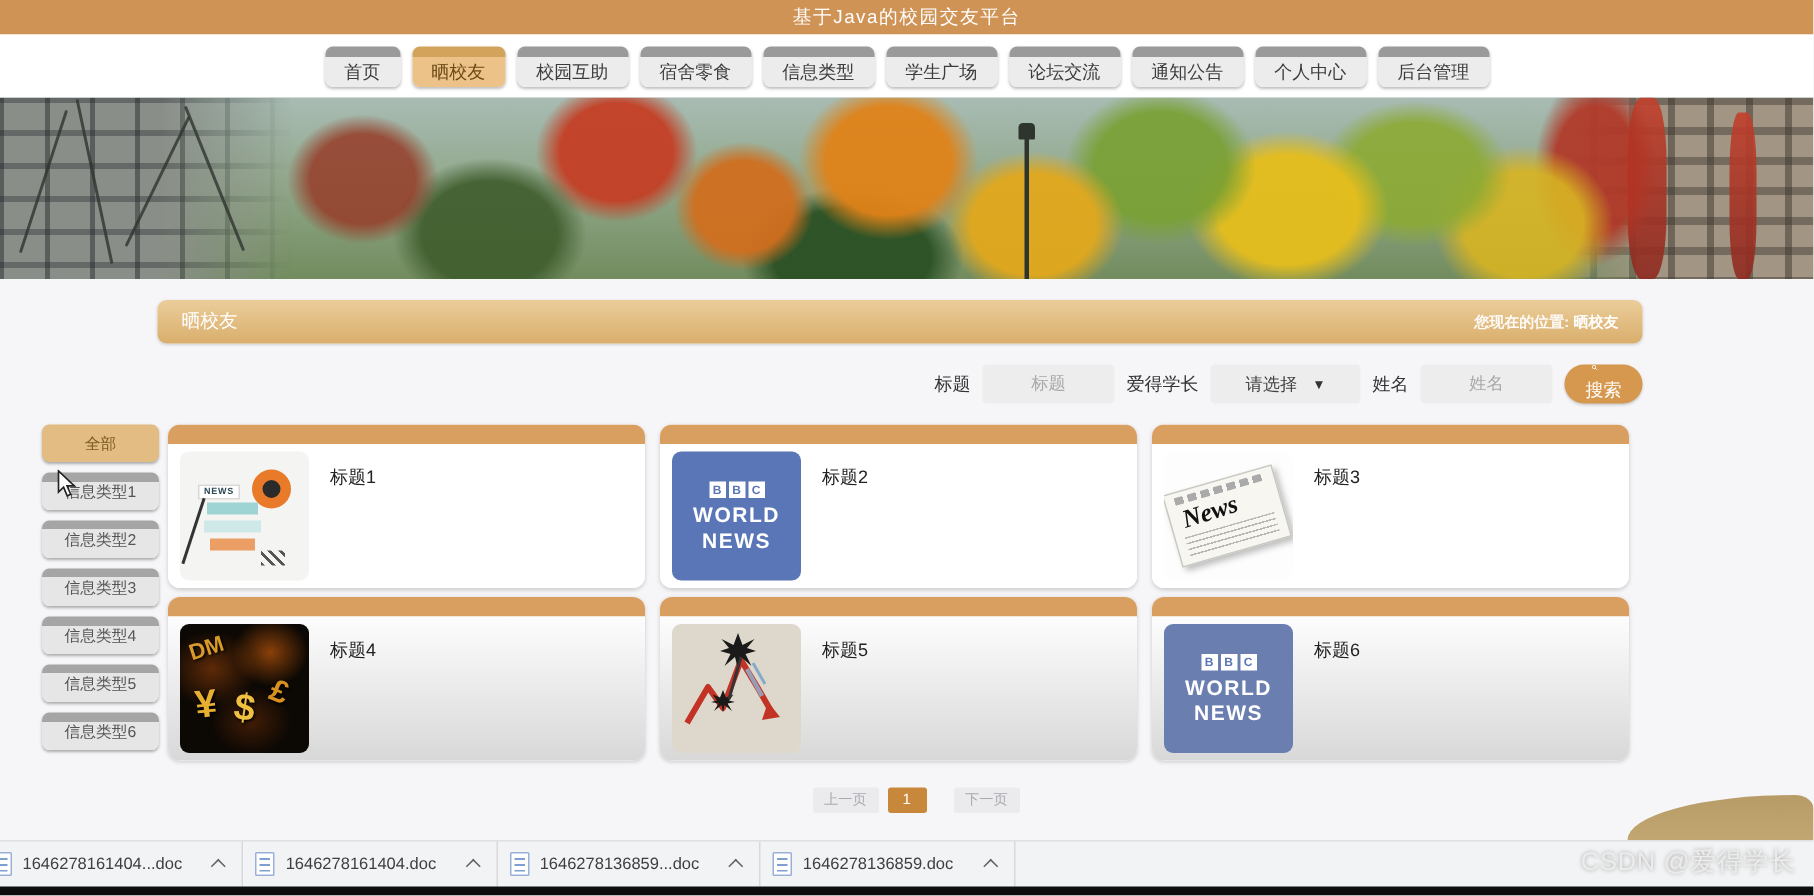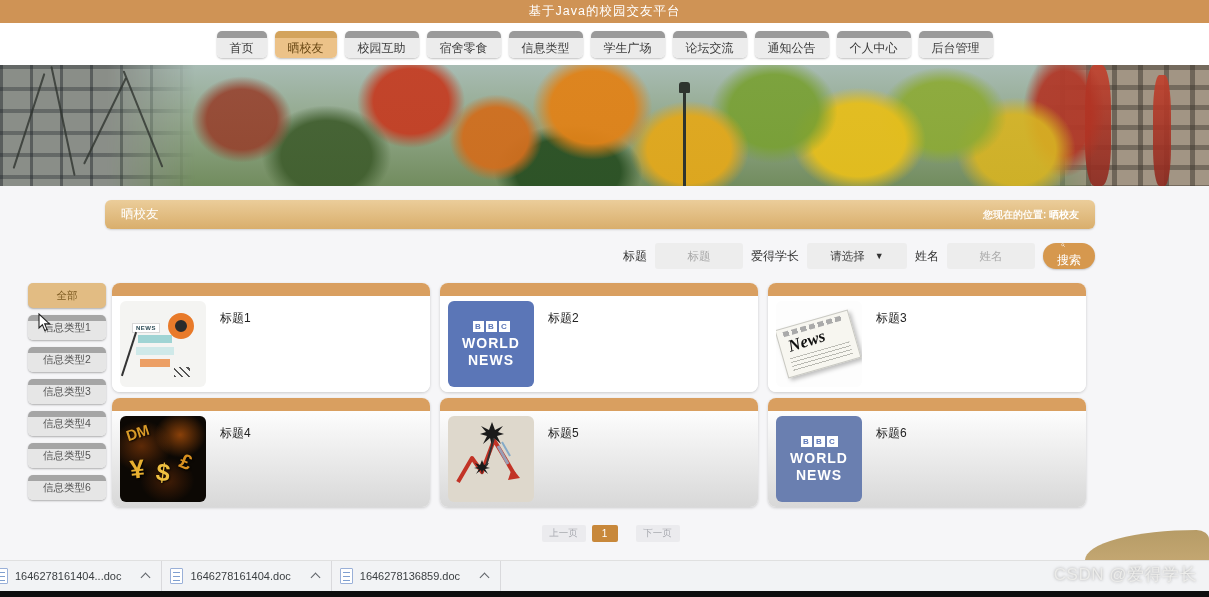--- a/index.html
+++ b/index.html
@@ -368,20 +368,25 @@
     <span class="dl-name">1646278161404...doc</span>
     <span class="dl-chev"></span>
   </div>
   <div class="dl-item">
     <div class="doc-icon"></div>
     <span class="dl-name">1646278161404.doc</span>
     <span class="dl-chev"></span>
   </div>
   <div class="dl-item">
     <div class="doc-icon"></div>
+    <span class="dl-name">1646278136859...doc</span>
+    <span class="dl-chev"></span>
+  </div>
+  <div class="dl-item">
+    <div class="doc-icon"></div>
     <span class="dl-name">1646278136859.doc</span>
     <span class="dl-chev"></span>
   </div>
 </div>
 
 <div class="watermark">CSDN @爱得学长</div>
 
 <div class="bottom-strip"></div>
 
 </body></html>

